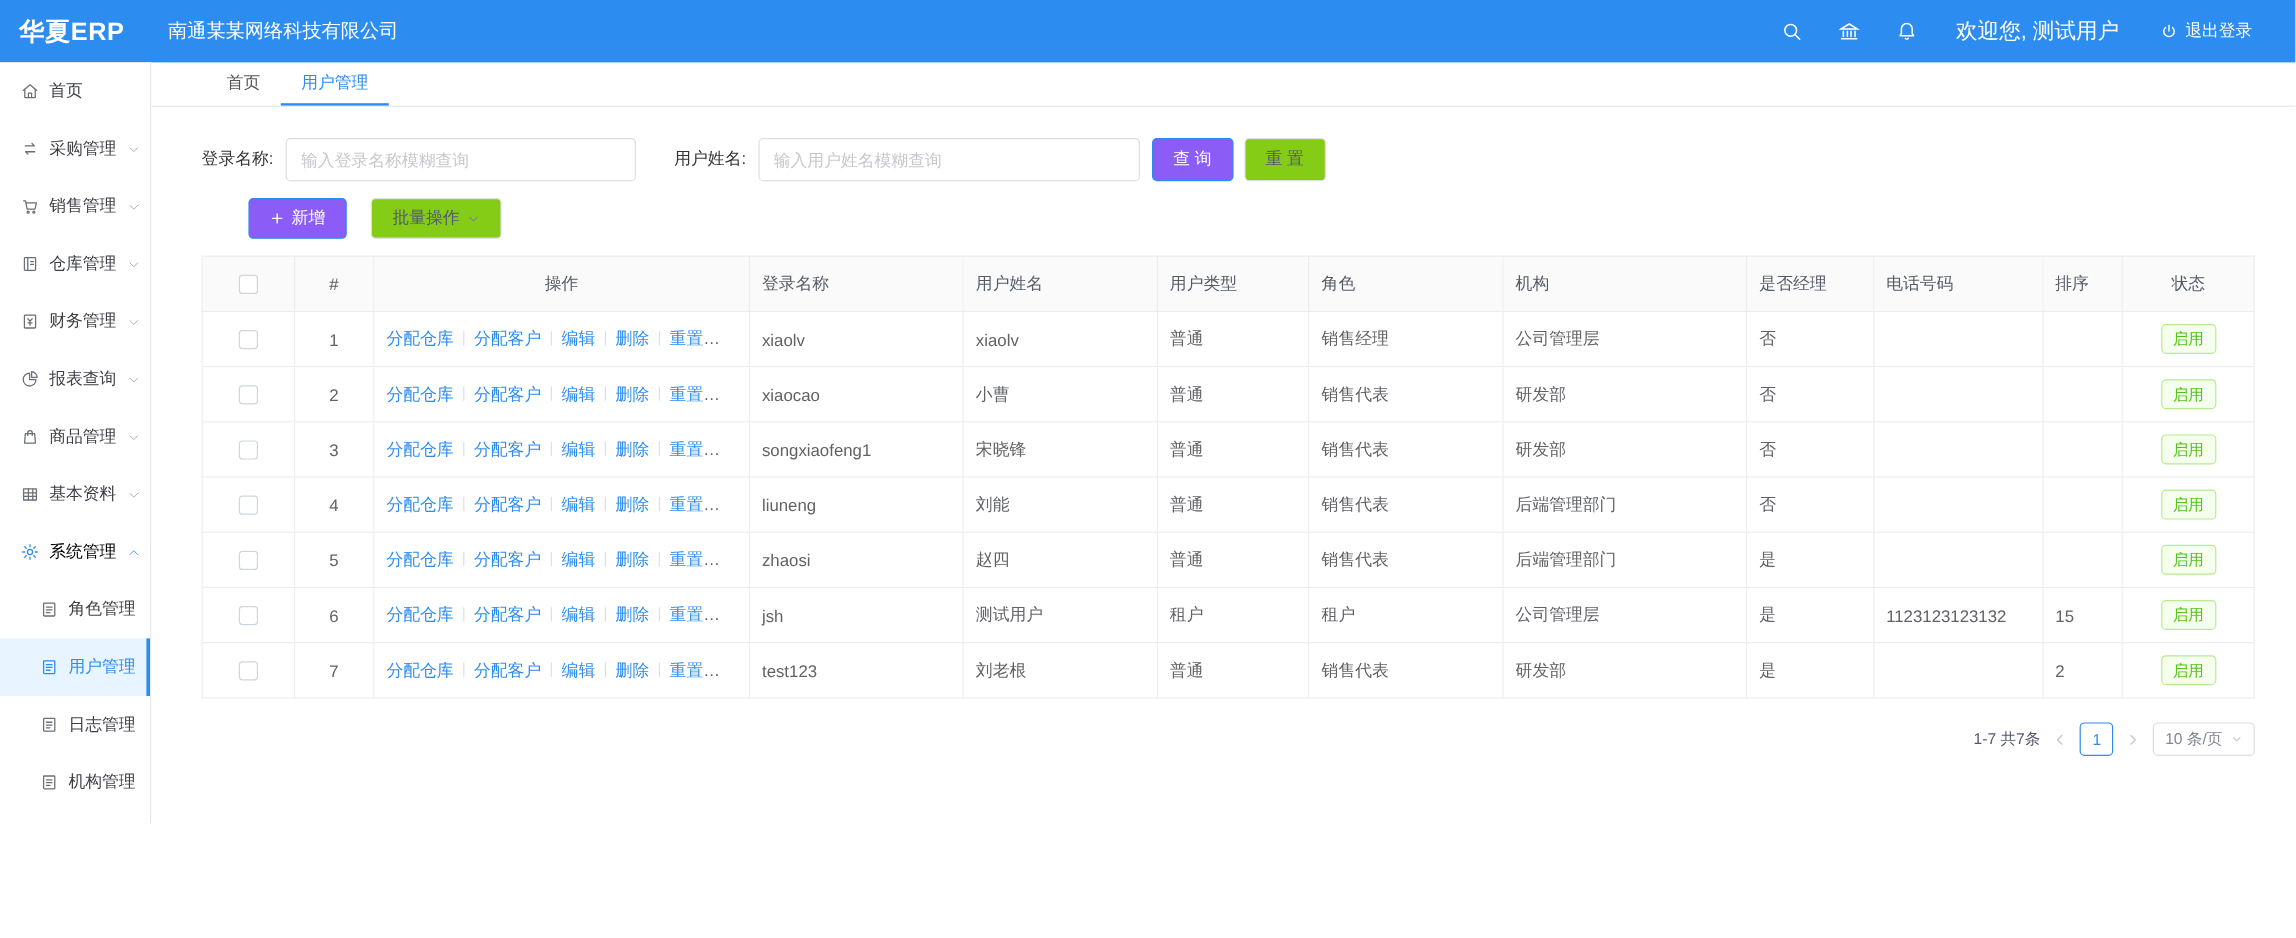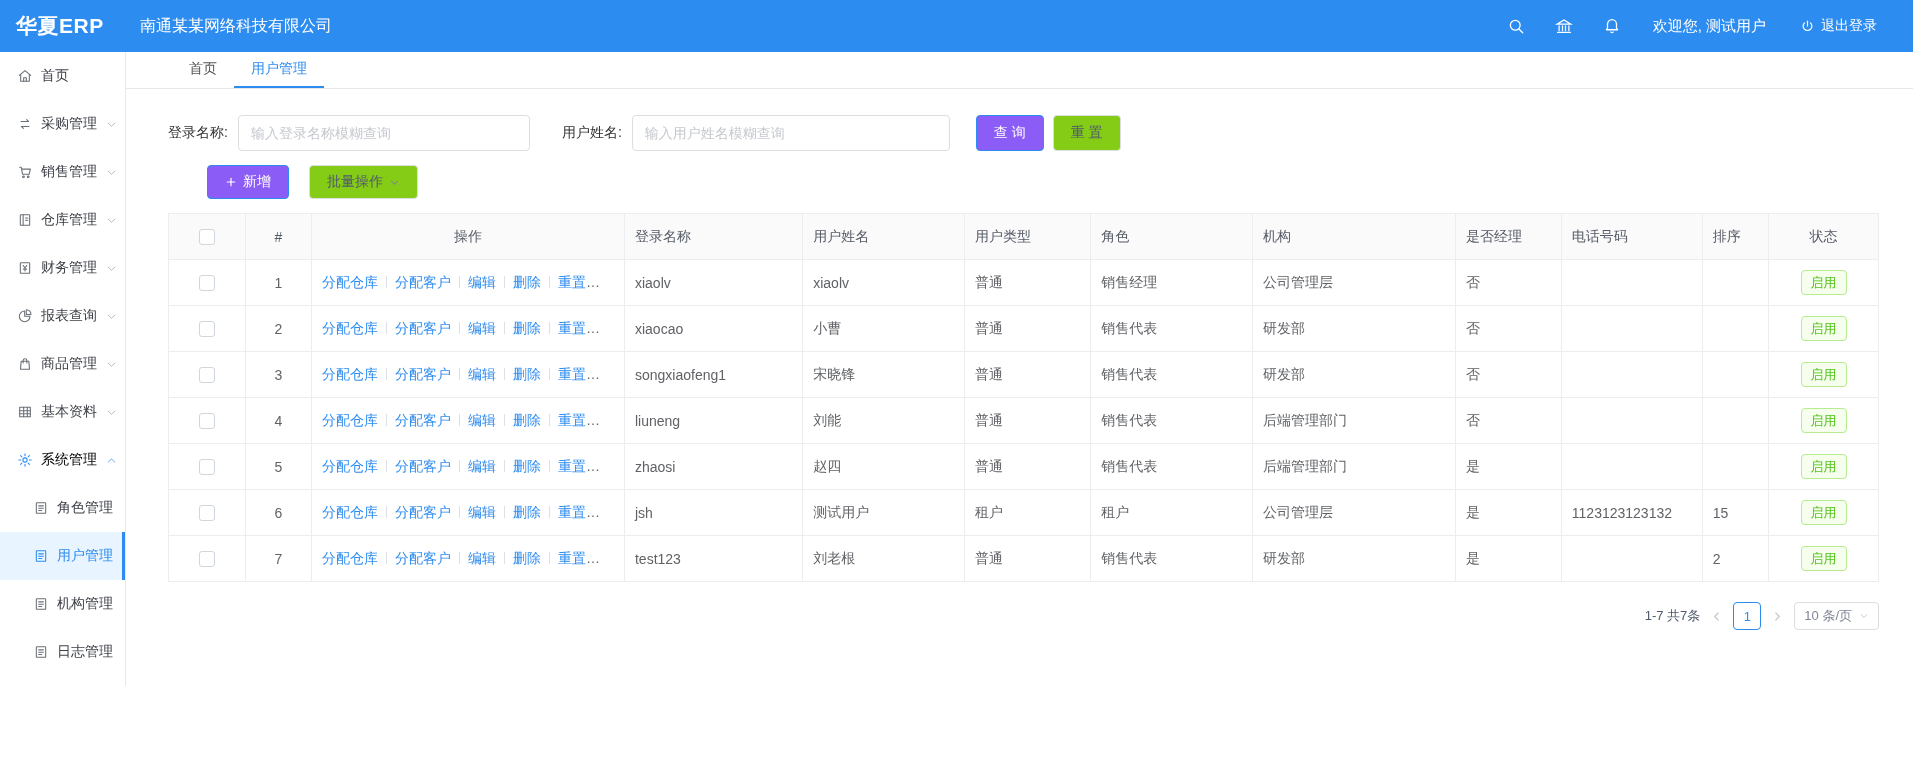--- a/index.html
+++ b/index.html
@@ -7,21 +7,21 @@
   body { font-family:"Liberation Sans", sans-serif; background:#fff; color:#515a6e; }
   .app { width:1913px; height:686px; display:flex; flex-direction:column; }
 
   
   .topbar { height:52px; background:#2d8cf0; display:flex; align-items:center; color:#fff; flex:0 0 auto; }
   .logo { width:126px; padding-left:16px; font-size:21px; font-weight:bold; letter-spacing:.5px; }
   .company { font-size:16px; margin-left:14px; }
   .topbar-right { margin-left:auto; display:flex; align-items:center; padding-right:36px; }
   .tb-icon { display:flex; margin-left:30px; cursor:pointer; }
   .tb-icon svg { width:18px; height:18px; }
-  .welcome { font-size:15px; margin-left:32px; }
+  .welcome { font-size:18px; margin-left:32px; }
   .logout { display:flex; align-items:center; gap:6px; font-size:14px; margin-left:34px; cursor:pointer; }
   .logout svg { width:15px; height:15px; }
 
   
   .frame { flex:1; display:flex; min-height:0; }
   .sidebar { width:126px; border-right:1px solid #e8e8e8; background:#fff; flex:0 0 auto; overflow:hidden; }
   .side-item, .sub-item { height:48px; display:flex; align-items:center; font-size:14px; color:#3c3f46; cursor:pointer; position:relative; }
   .side-item { padding:0 8px 0 17px; }
   .sub-item { padding-left:33px; }
   .side-item .mi, .sub-item .mi { display:flex; margin-right:8px; color:#697077; }
@@ -40,21 +40,21 @@
   .tab.active { color:#2d8cf0; border-bottom-color:#2d8cf0; }
 
   .content { padding:26px 34px 0 42px; }
 
   
   .search-row { display:flex; align-items:center; font-size:14px; color:#333; }
   .f-label { margin-right:10px; white-space:nowrap; }
   .text-input { height:36px; border:1px solid #dcdee2; border-radius:4px; padding:0 12px; font-size:14px; color:#515a6e; outline:none; }
   .text-input::placeholder { color:#c5c8ce; }
   .in-login { width:292px; }
-  .in-name { width:318px; margin-right:26px; }
+  .in-name { width:318px; margin-right:10px; }
   .gap2 { margin-left:32px; }
   .btn { height:36px; padding:0 17px; border-radius:4px; border:1px solid #dcdee2; background:#84cc16; font-size:14px; color:#515a6e; cursor:pointer; display:inline-flex; align-items:center; gap:6px; white-space:nowrap; }
   .btn.primary { background:#8b5cf6; border-color:#2d8cf0; color:#fff; }
   .btn-query { margin-left:0; }
   .btn-reset { margin-left:9px; }
 
   .action-row { margin-top:14px; display:flex; gap:20px;padding-left:39px; }
   .action-row .btn { height:34px; }
   .btn .bicon { display:flex; }
   .btn .bicon svg { width:12px; height:12px; }
@@ -260,30 +260,30 @@
           </span>
           <span class="side-label">用户管理</span>
         </div>
         <div class="sub-item">
           <span class="mi">
             <svg viewBox="0 0 24 24" fill="none" stroke="currentColor" stroke-width="1.6" stroke-linecap="round" stroke-linejoin="round">
               <rect x="5" y="4" width="14" height="16" rx="1"></rect>
               <path d="M8.5 8.8h7M8.5 12.3h7M8.5 15.8h4.5"></path>
             </svg>
           </span>
+          <span class="side-label">日志管理</span>
+        </div>
+        <div class="sub-item">
+          <span class="mi">
+            <svg viewBox="0 0 24 24" fill="none" stroke="currentColor" stroke-width="1.6" stroke-linecap="round" stroke-linejoin="round">
+              <rect x="5" y="4" width="14" height="16" rx="1"></rect>
+              <path d="M8.5 8.8h7M8.5 12.3h7M8.5 15.8h4.5"></path>
+            </svg>
+          </span>
           <span class="side-label">机构管理</span>
-        </div>
-        <div class="sub-item">
-          <span class="mi">
-            <svg viewBox="0 0 24 24" fill="none" stroke="currentColor" stroke-width="1.6" stroke-linecap="round" stroke-linejoin="round">
-              <rect x="5" y="4" width="14" height="16" rx="1"></rect>
-              <path d="M8.5 8.8h7M8.5 12.3h7M8.5 15.8h4.5"></path>
-            </svg>
-          </span>
-          <span class="side-label">日志管理</span>
         </div>
         <div class="sub-item">
           <span class="mi">
             <svg viewBox="0 0 24 24" fill="none" stroke="currentColor" stroke-width="1.6" stroke-linecap="round" stroke-linejoin="round">
               <rect x="5" y="4" width="14" height="16" rx="1"></rect>
               <path d="M8.5 8.8h7M8.5 12.3h7M8.5 15.8h4.5"></path>
             </svg>
           </span>
           <span class="side-label">系统配置</span>
         </div>

